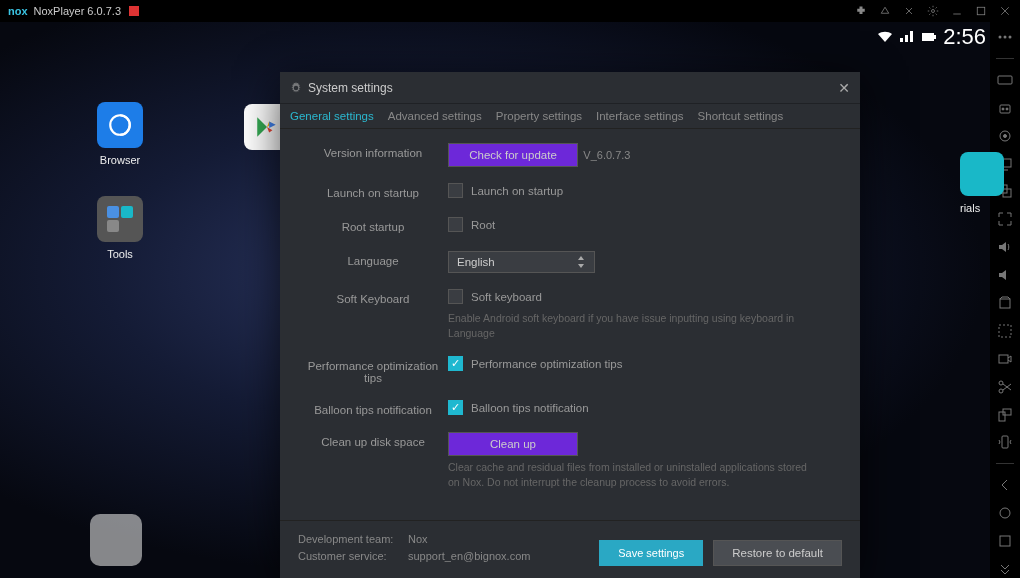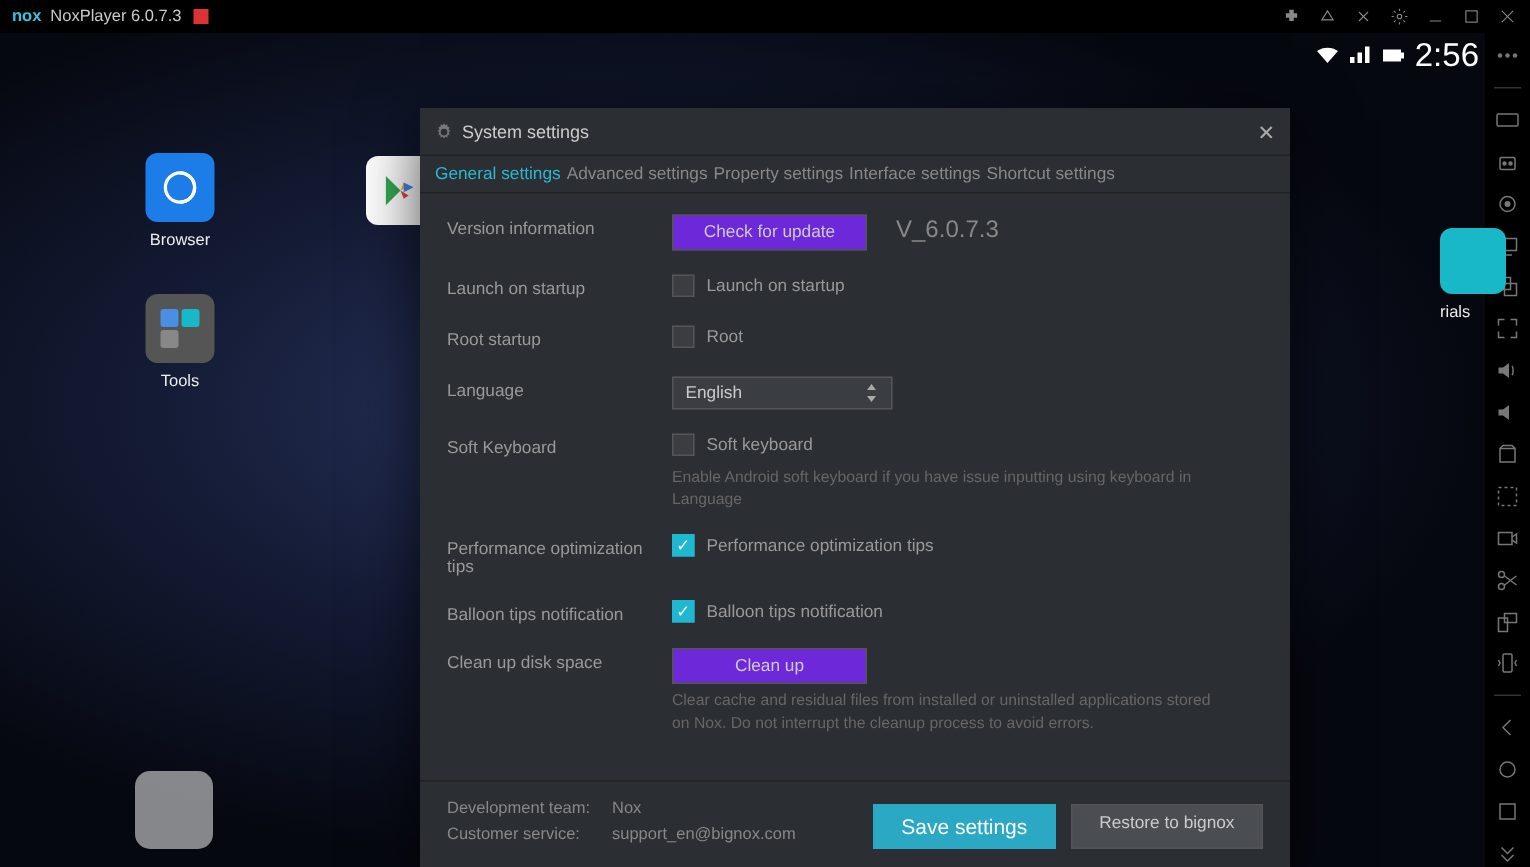--- a/index.html
+++ b/index.html
@@ -99,54 +99,55 @@
       align-items: center;
       padding: 0 10px;
       border-bottom: 1px solid #1f2125;
     }
     .modal-header .gear { width: 12px; height: 12px; margin-right: 6px; color: #aaa; }
     .modal-header .title { color: #ccc; flex: 1; }
     .modal-header .close { color: #aaa; cursor: pointer; font-size: 14px; }
     .tabs {
       display: flex;
       padding: 6px 10px 0;
-      gap: 4px;
+      gap: 14px;
       border-bottom: 1px solid #222;
     }
     .tab { color: #888; padding-bottom: 6px; cursor: pointer; font-size: 11.5px; }
     .tab.active { color: #2bb8cf; }
     
     .modal-body {
       flex: 1;
       padding: 14px 18px 0;
       overflow: hidden;
     }
     .row {
       display: flex;
       align-items: flex-start;
       margin-bottom: 16px;
     }
     .row-label {
       width: 150px;
       color: #999;
       font-size: 11.5px;
       padding-top: 4px;
+      text-align: center;
     }
     .row-content { flex: 1; }
     .btn {
       background: #6d28d9;
       border: 1px solid #555;
       color: #ccc;
       padding: 5px 16px;
       font-size: 11.5px;
       cursor: pointer;
       display: inline-block;
     }
     .btn-wide { width: 130px; text-align: center; }
-    .ver { margin-left: 16px; color: #888; font-size: 16px; }
+    .ver { margin-left: 2px; color: #888; font-size: 11px; }
     .checkbox {
       display: inline-flex;
       align-items: center;
       gap: 8px;
       color: #999;
       font-size: 11.5px;
     }
     .cb {
       width: 15px; height: 15px;
       border: 1px solid #555;
@@ -174,21 +175,21 @@
 
     .modal-footer {
       border-top: 1px solid #222;
       padding: 10px 18px 12px;
       display: flex;
       align-items: flex-end;
     }
     .footer-left { flex: 1; font-size: 11px; color: #888; line-height: 1.6; }
     .footer-left .flbl { display: inline-block; width: 110px; }
     .footer-btns { display: flex; gap: 10px; }
-    .btn-primary { background: #2aa8c4; color: #fff; border: 1px solid #2aa8c4; padding: 6px 18px; font-size: 14px; cursor: pointer; }
+    .btn-primary { background: #2aa8c4; color: #fff; border: 1px solid #2aa8c4; padding: 6px 18px; font-size: 11px; cursor: pointer; }
     .btn-secondary { background: #4a4d52; color: #ccc; border: 1px solid #555; padding: 6px 18px; font-size: 11.5px; cursor: pointer; }
   </style>
 </head>
 <body>
 
 <div class="title-bar">
   <span class="logo">nox</span>
   <span class="app-name">NoxPlayer 6.0.7.3</span>
   <span class="red-sq"></span>
   <span class="spacer"></span>
@@ -377,21 +378,21 @@
           </div>
         </div>
       </div>
       <div class="modal-footer">
         <div class="footer-left">
           <div><span class="flbl">Development team:</span><span>Nox</span></div>
           <div><span class="flbl">Customer service:</span><span>support_en@bignox.com</span></div>
         </div>
         <div class="footer-btns">
           <div class="btn-primary">Save settings</div>
-          <div class="btn-secondary">Restore to bignox</div>
+          <div class="btn-secondary">Restore to default</div>
         </div>
       </div>
     </div>
   </div>
 
   <div class="side-rail">
     <div class="rail-icon">
         <svg viewBox="0 0 16 16" fill="currentColor">
           <circle cx="3" cy="8" r="1.5"></circle>
           <circle cx="8" cy="8" r="1.5"></circle>

